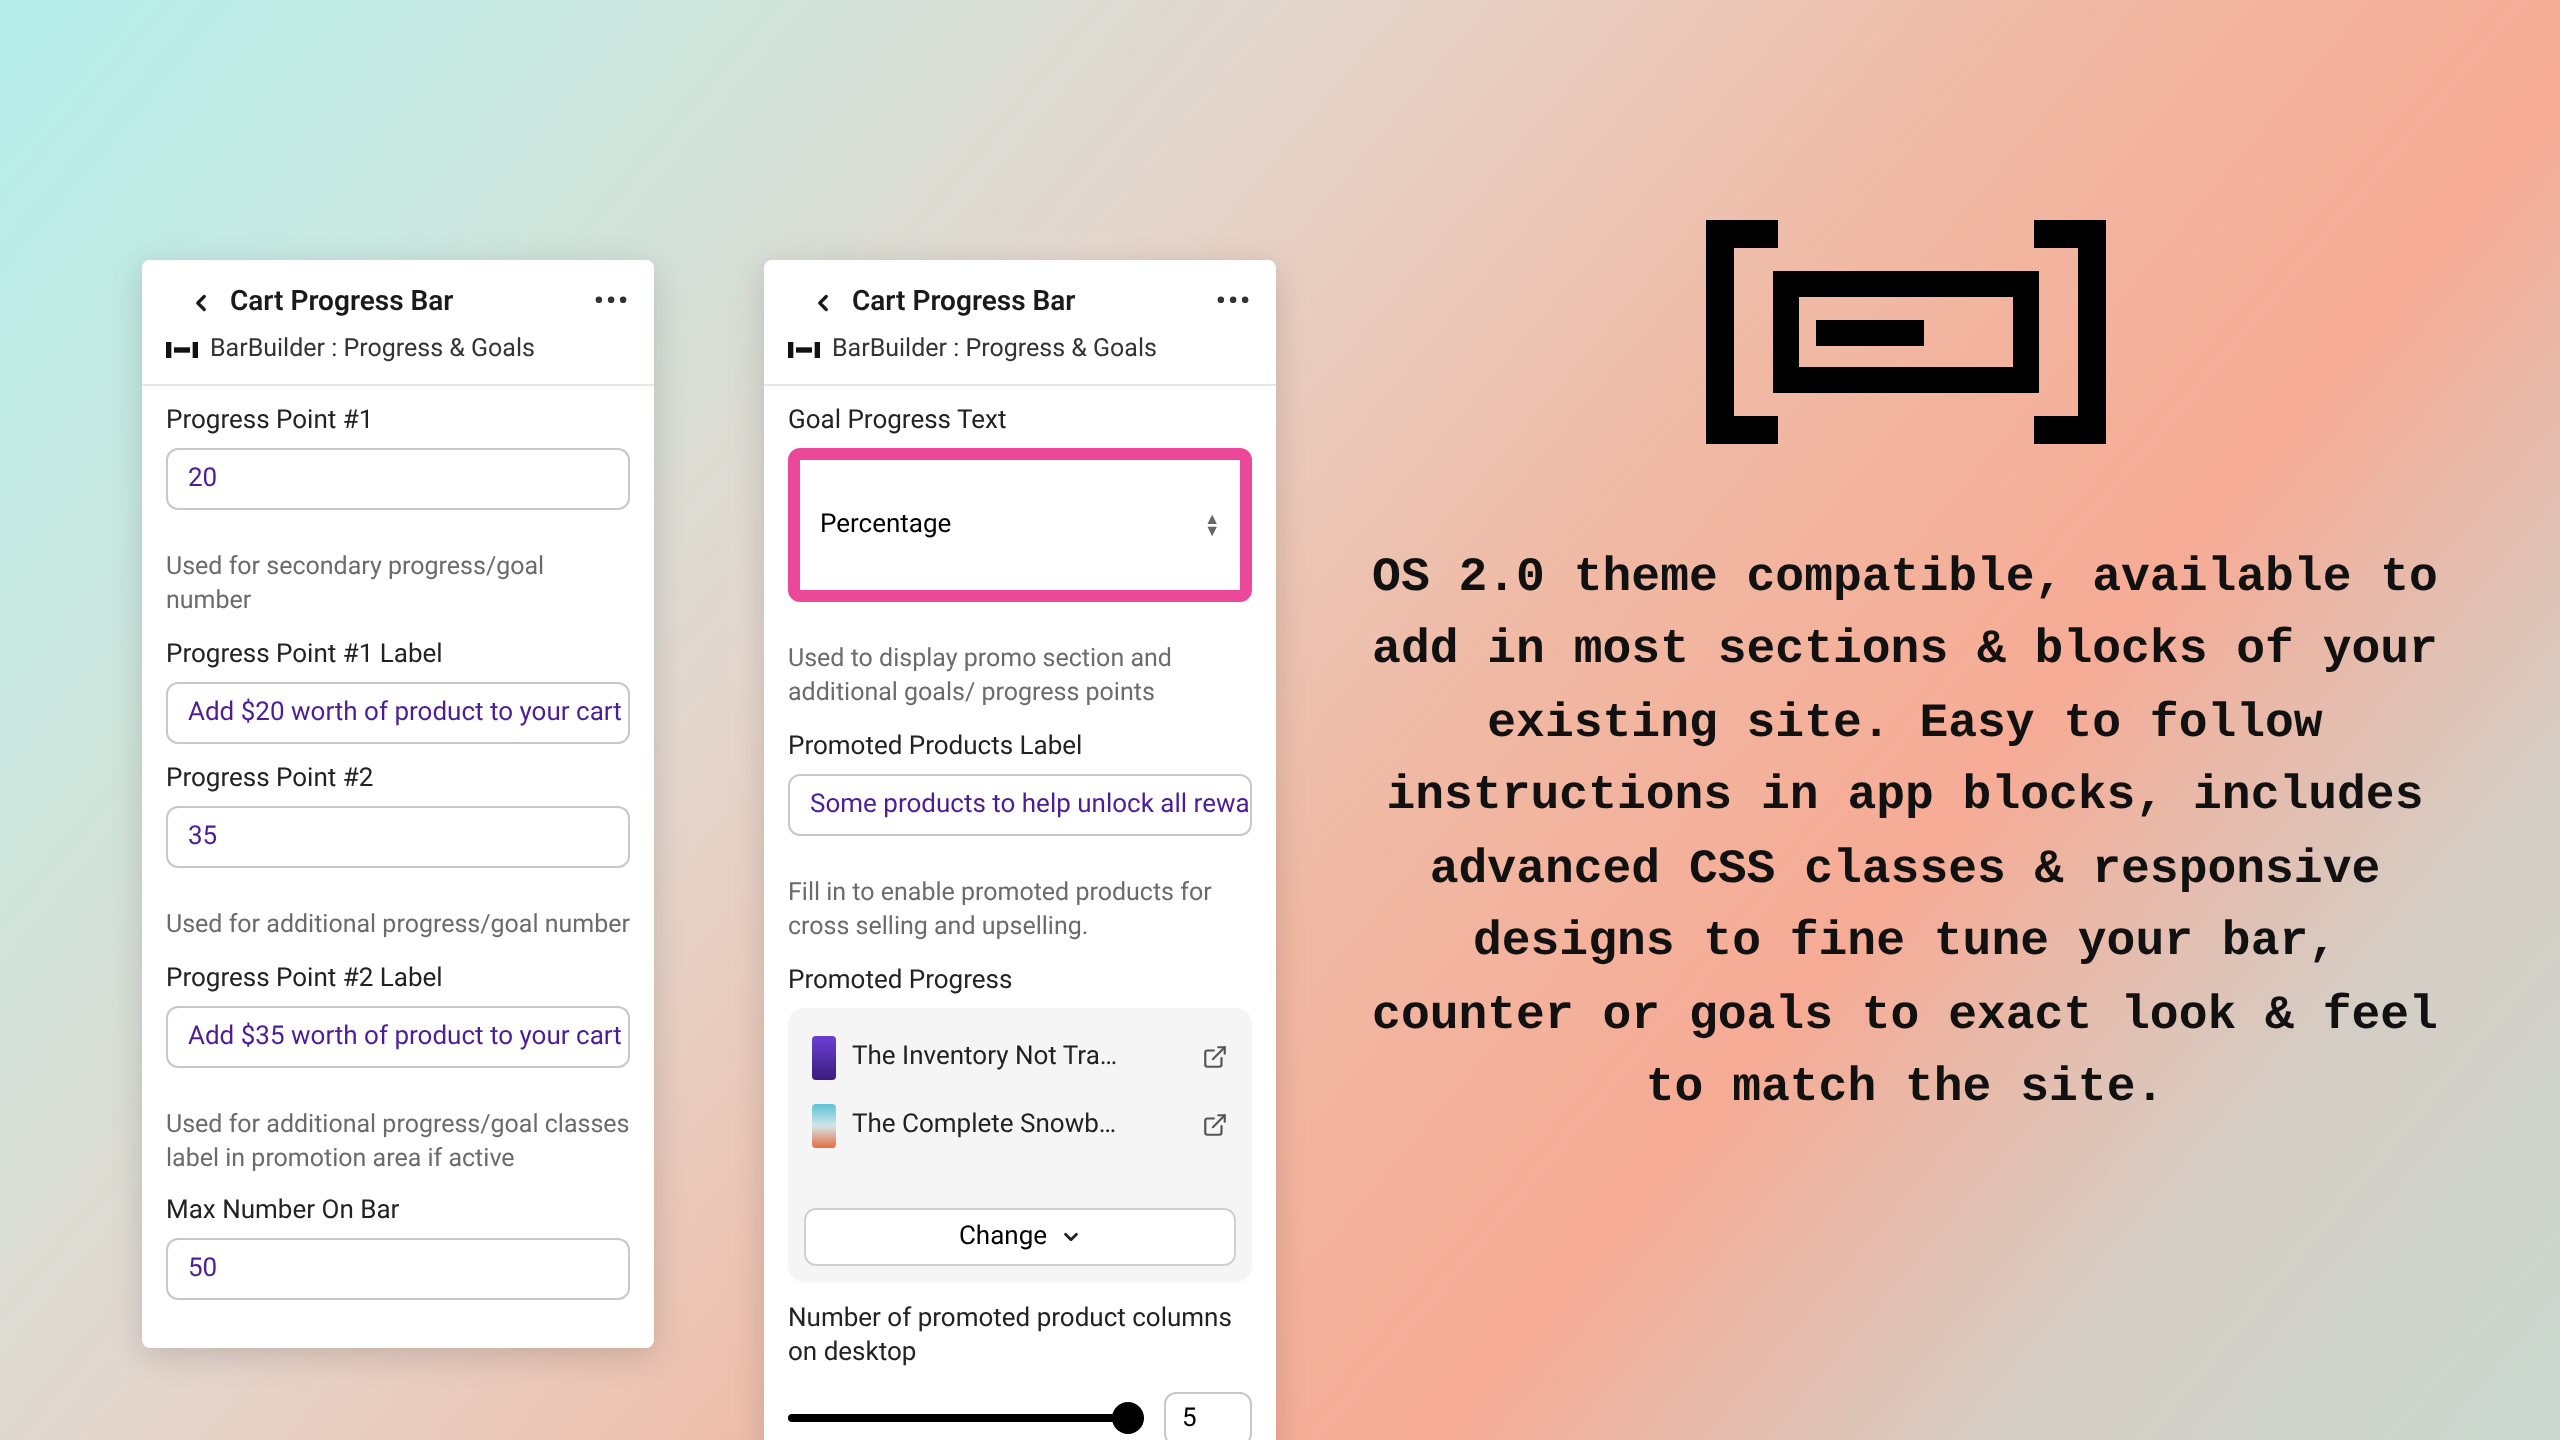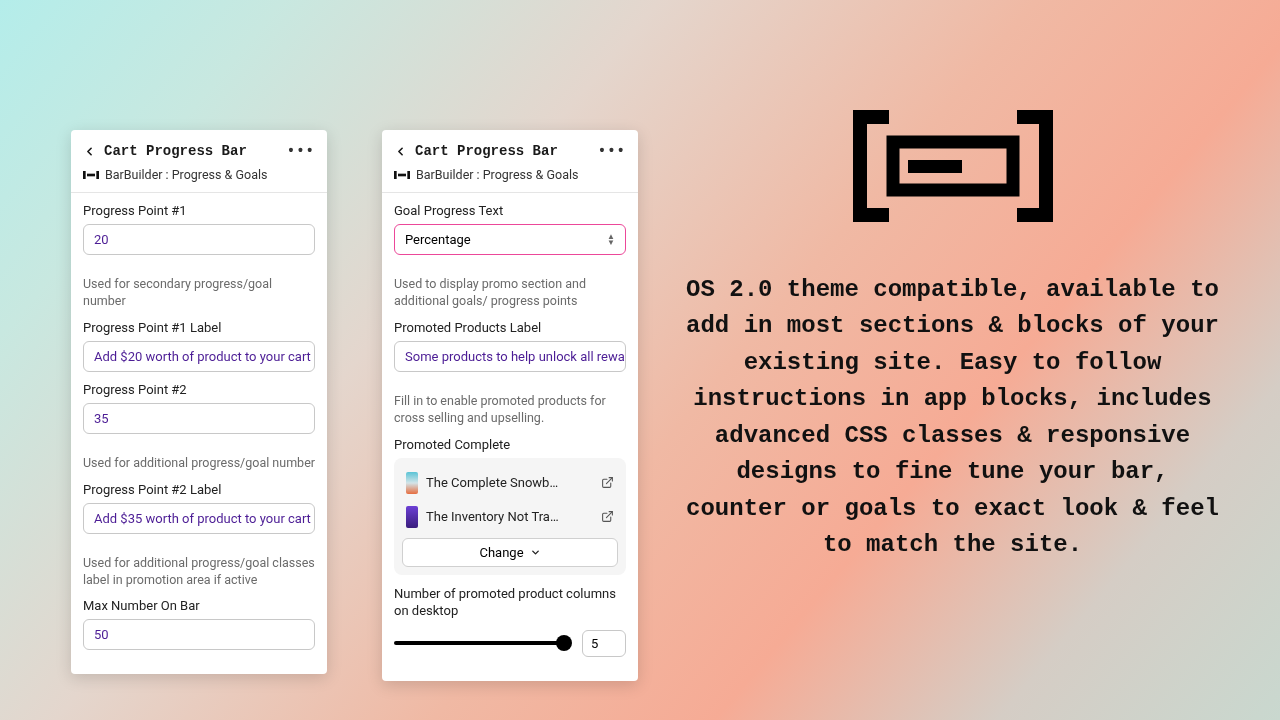--- a/index.html
+++ b/index.html
@@ -15,57 +15,57 @@
     position: absolute;
     background: #fff;
     border-radius: 4px;
     box-shadow: 0 4px 16px rgba(0,0,0,0.15);
     width: 256px;
     padding: 0 0 14px 0;
   }
   .panel-1 { left: 71px; top: 130px; }
   .panel-2 { left: 382px; top: 130px; }
   .panel-header {
-    display: flex; align-items: center; padding: 13px 12px 6px 12px; font-family: Liberation Mono, monospace;
+    display: flex; align-items: center; padding: 13px 12px 6px 23px;
   }
   .chev-left svg { width: 13px; height: 13px; display:block; stroke:#1a1a1a; }
   .panel-title { font-size: 14px; font-weight: 600; color:#1a1a1a; flex:1; margin-left: 8px; }
   .kebab { font-size: 14px; color:#333; letter-spacing:1px; font-weight:bold; }
   .panel-sub {
     display:flex; align-items:center; gap:6px;
     padding: 2px 12px 10px 12px; font-size:12.5px; color:#333;text-align:center;
   }
   .sub-icon { width:16px; height:12px; display:inline-block; }
   .divider { border-top:1px solid #e5e5e5; margin: 0 0 10px 0; }
   .section { padding: 0 12px 10px 12px; }
   .label { font-size: 13px; color:#222; margin-bottom:6px; }
   .input {
     width:100%; border:1px solid #c8c8c8; border-radius:6px;
     padding: 7px 10px; font-size:13px; color:#4c1d95; background:#fff;
     white-space:nowrap; overflow:hidden; text-overflow:clip;
   }
   .helper { font-size:12.5px; color:#6b6b6b; line-height:1.35; margin-top:21px; }
   .select {
-    width:100%; border:1px solid #ec4899; border-radius:6px;
-    padding:7px 10px; font-size:13px; display:flex; justify-content:space-between; align-items:center;
+    width:100%; border:6px solid #ec4899; border-radius:6px;
+    padding:25px 10px; font-size:13px; display:flex; justify-content:space-between; align-items:center;
   }
   .select .caret { font-size:11px; color:#666; line-height:1; }
   .products-box {
     background:#f5f5f5; border-radius:8px; padding:8px 8px; margin-top:2px;
   }
   .product-row {
     display:flex; align-items:center; gap:8px; padding:6px 4px; font-size:13px; color:#222;
   }
   .thumb { width:12px; height:22px; border-radius:2px; }
   .thumb-a { background:linear-gradient(#5ac4d6,#d3e4e8,#e66d3f); }
   .thumb-b { background:linear-gradient(#6c3fd5,#3a1d7d); }
   .product-name { flex:1; white-space:nowrap; overflow:hidden; text-overflow:ellipsis; }
   .ext-icon { width:13px; height:13px; stroke:#555; }
   .change-btn {
-    margin-top:4px; width:100%; background:#fff; border:1px solid #d0d0d0;
+    margin-top:24px; width:100%; background:#fff; border:1px solid #d0d0d0;
     border-radius:6px; padding:6px 0; font-size:13px; display:flex;
     justify-content:center; align-items:center; gap:6px;
   }
   .slider-row { display:flex; align-items:center; gap:12px; margin-top:10px; }
   .slider {
     flex:1; height:4px; background:#000; border-radius:2px; position:relative;
   }
   .slider::after {
     content:""; position:absolute; right:-2px; top:50%; transform:translateY(-50%);
     width:16px; height:16px; background:#000; border-radius:50%;
@@ -174,34 +174,34 @@
     <div class="helper">Used to display promo section and additional goals/ progress points</div>
   </div>
 
   <div class="section">
     <div class="label">Promoted Products Label</div>
     <div class="input">Some products to help unlock all reward</div>
     <div class="helper">Fill in to enable promoted products for cross selling and upselling.</div>
   </div>
 
   <div class="section">
-    <div class="label">Promoted Complete</div>
+    <div class="label">Promoted Progress</div>
     <div class="products-box">
       <div class="product-row">
-        <span class="thumb thumb-a"></span>
-        <span class="product-name">The Complete Snowb…</span>
+        <span class="thumb thumb-b"></span>
+        <span class="product-name">The Inventory Not Tra…</span>
         <svg class="ext-icon" viewBox="0 0 24 24" fill="none" stroke="currentColor" stroke-width="2" stroke-linecap="round" stroke-linejoin="round">
             <path d="M18 13v6a2 2 0 0 1-2 2H5a2 2 0 0 1-2-2V8a2 2 0 0 1 2-2h6"></path>
             <polyline points="15 3 21 3 21 9"></polyline>
             <line x1="10" y1="14" x2="21" y2="3"></line>
           </svg>
       </div>
       <div class="product-row">
-        <span class="thumb thumb-b"></span>
-        <span class="product-name">The Inventory Not Tra…</span>
+        <span class="thumb thumb-a"></span>
+        <span class="product-name">The Complete Snowb…</span>
         <svg class="ext-icon" viewBox="0 0 24 24" fill="none" stroke="currentColor" stroke-width="2" stroke-linecap="round" stroke-linejoin="round">
             <path d="M18 13v6a2 2 0 0 1-2 2H5a2 2 0 0 1-2-2V8a2 2 0 0 1 2-2h6"></path>
             <polyline points="15 3 21 3 21 9"></polyline>
             <line x1="10" y1="14" x2="21" y2="3"></line>
           </svg>
       </div>
       <div class="change-btn">
         <span>Change</span>
         <svg width="11" height="11" viewBox="0 0 24 24" fill="none" stroke="#222" stroke-width="3" stroke-linecap="round" stroke-linejoin="round">
             <polyline points="6 9 12 15 18 9"></polyline>

